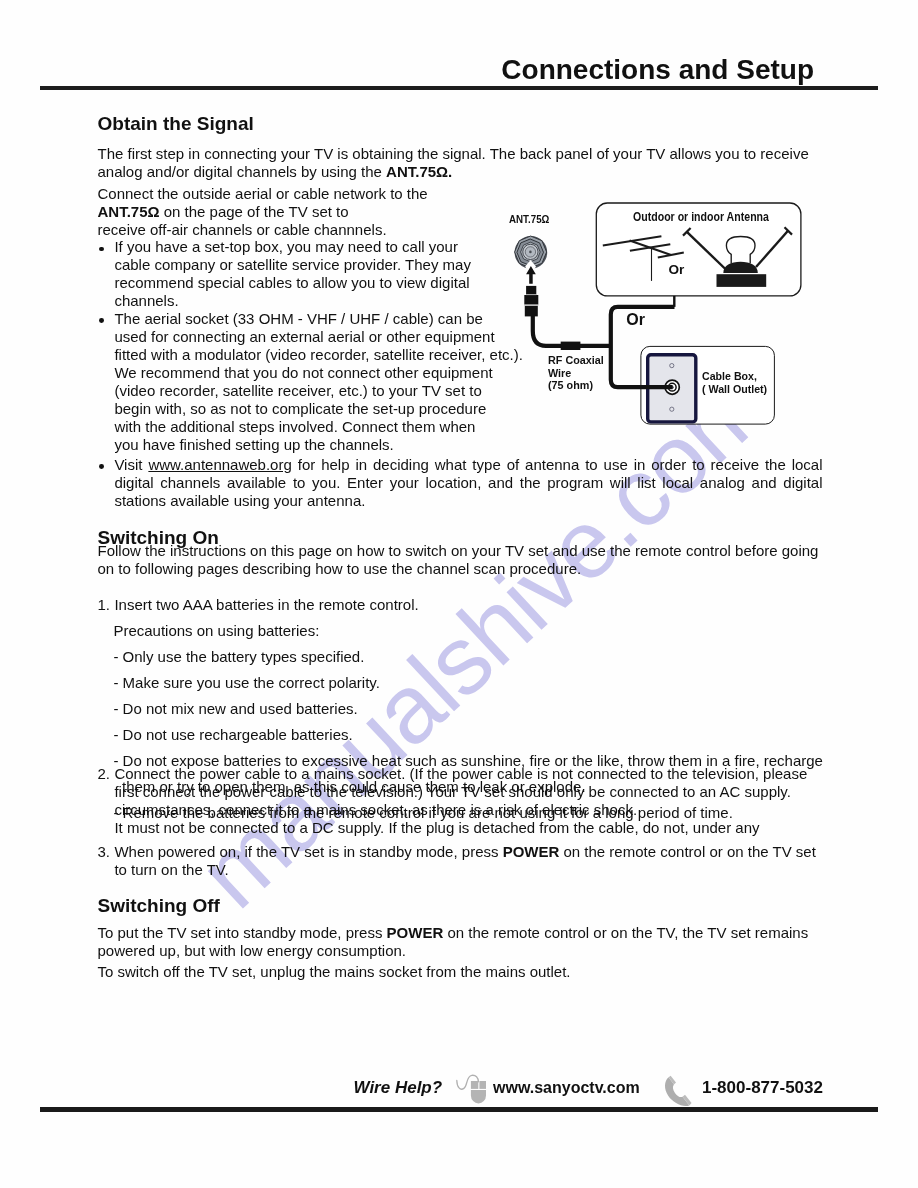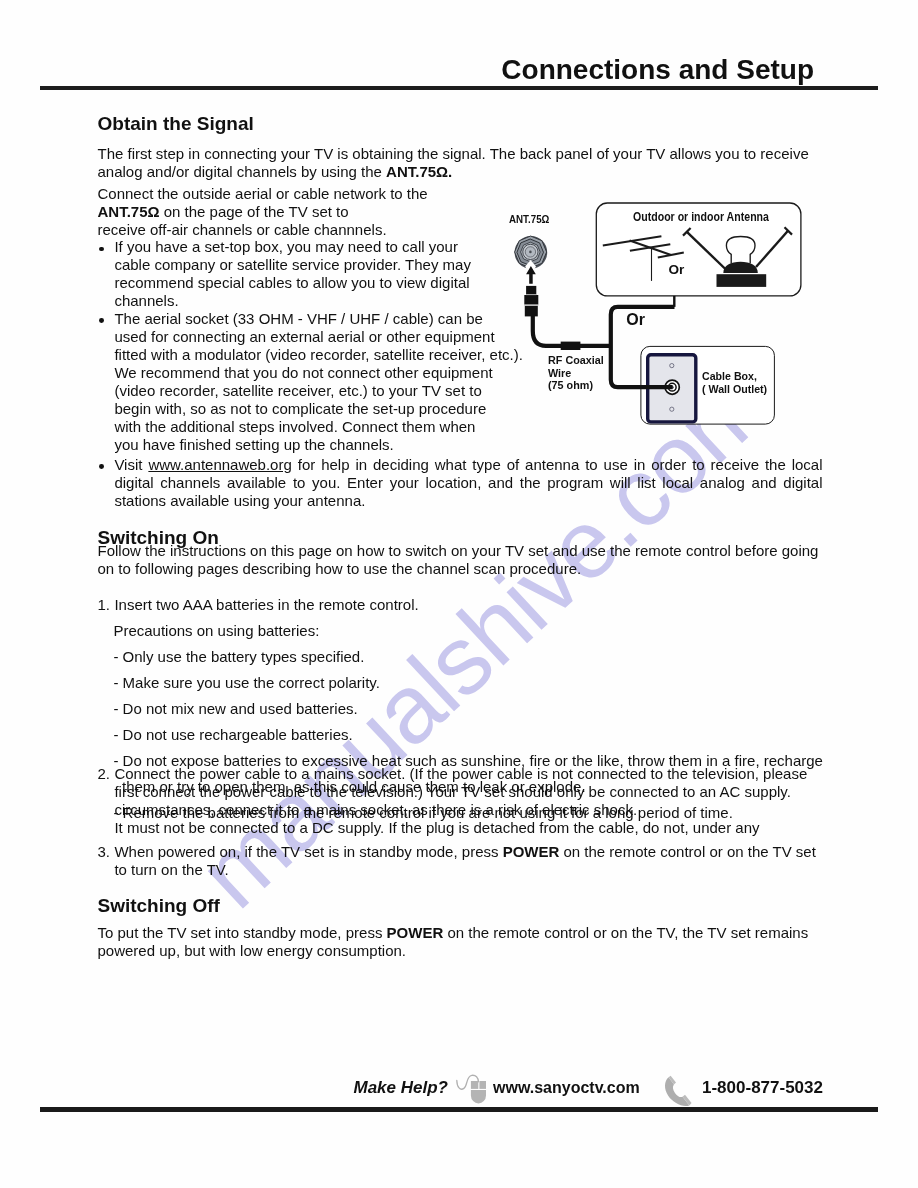--- a/index.html
+++ b/index.html
@@ -137,20 +137,21 @@
       <div><span>When powered on, if the TV set is in standby mode, press </span><b>POWER</b><span> on the remote control or on the TV set</span></div>
       <div>to turn on the TV.</div>
     </div>
   </div>
 
   <div class="h2" style="top:894.5px">Switching Off</div>
   <div class="p" style="top:924px">
     <div><span>To put the TV set into standby mode, press </span><b>POWER</b><span> on the remote control or on the TV, the TV set remains</span></div>
     <div>powered up, but with low energy consumption.</div>
   </div>
+  <div class="p" style="top:963.2px">To switch off the TV set, unplug the mains socket from the mains outlet.</div>
 
   <svg id="diagram" viewBox="0 0 340 260">
 
     <g>
       <rect x="96.3" y="3" width="204.6" height="92.9" rx="11" ry="11" fill="#fff" stroke="#1a1a1a" stroke-width="1.3"></rect>
     </g>
 
     <g stroke="#1a1a1a" stroke-width="2.0" stroke-linecap="butt" fill="none">
       <path d="M102.8 45.5 L161.4 36.2"></path>
       <path d="M129.6 40.5 L171.1 55.0"></path>
@@ -225,21 +226,21 @@
     <div>RF Coaxial</div>
     <div>Wire</div>
     <div>(75 ohm)</div>
   </div>
   <div id="dg-cablebox">
     <div>Cable Box,</div>
     <div>( Wall Outlet)</div>
   </div>
 
   <div id="footer">
-    <div id="ftr-need">Make Help?</div>
+    <div id="ftr-need">Wire Help?</div>
     <svg id="ftr-mouse" viewBox="0 0 34 32">
       <path d="M1.8 6.4 C2.0 13.2 5.2 17.0 8.9 14.4 C12.8 11.6 11.0 2.2 16.8 1.3 C20.8 0.8 23.3 3.4 23.4 7.8" fill="none" stroke="#b0b0b0" stroke-width="1.3" stroke-linecap="round"></path>
       <path d="M15.9 7.0 h7.4 v7.9 h-7.4 z" fill="#b4b4b4"></path>
       <path d="M24.4 7.0 h6.6 v7.9 h-6.6 z" fill="#b4b4b4"></path>
       <path d="M15.9 15.9 h15.1 v5.6 a7.55 7.9 0 0 1 -15.1 0 z" fill="#b4b4b4"></path>
     </svg>
     <div id="ftr-web">www.sanyoctv.com</div>
     <svg id="ftr-phone" viewBox="0 0 40 40">
       <path d="M8.4 5.2 C4.0 8.9 3.6 16.6 8.0 23.2 C12.6 30.2 22.4 35.0 28.6 32.6 L22.0 24.2
                C19.6 25.1 16.8 23.6 14.6 20.4 C12.4 17.2 12.0 14.0 13.6 12.2 Z" fill="#aeaeae"></path>

